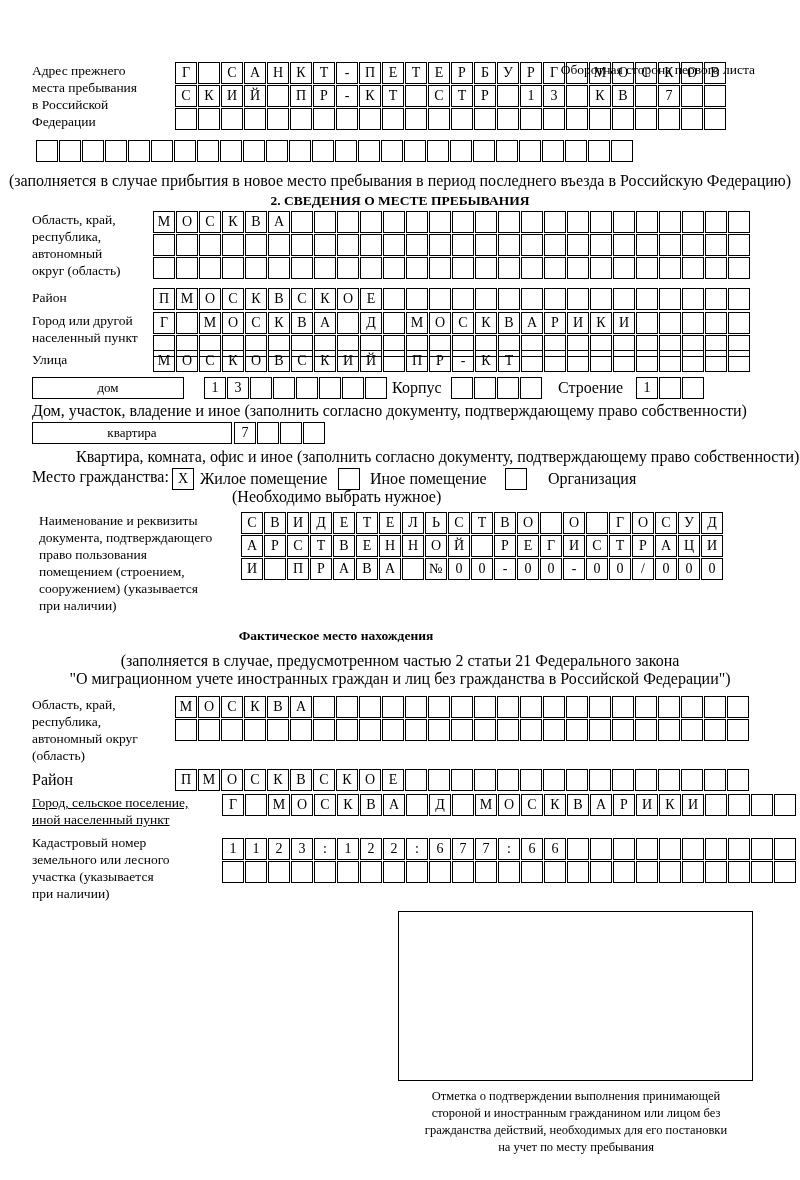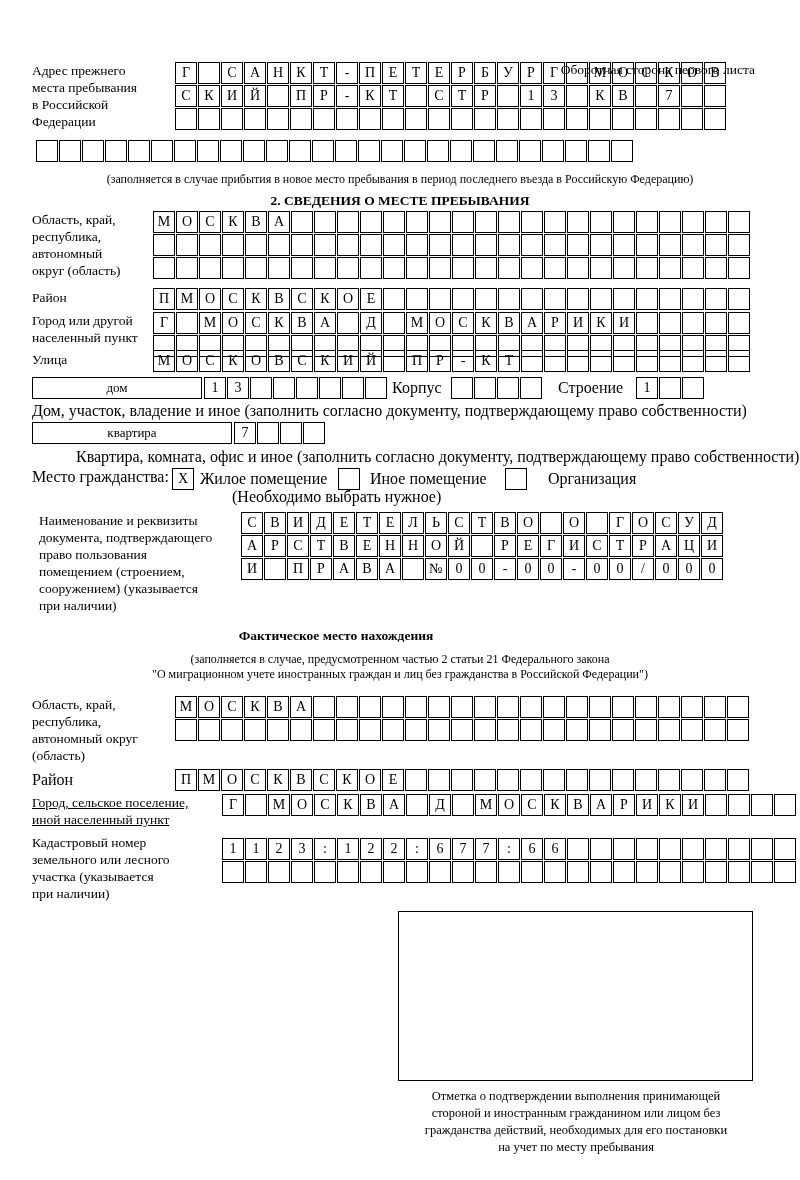--- a/index.html
+++ b/index.html
@@ -34,21 +34,21 @@
     font-family:"Liberation Serif", serif;
   }
   .labelbox{
     border:1px solid #000;
     height:22px;
     box-sizing:border-box;
     text-align:center;
     font-size:13px;
     line-height:20px;
   }
-  .note{font-size:12px;text-align:center;}
+  .note{font-size:16px;text-align:center;}
   .abs{position:absolute;}
   .bigbox{
     position:absolute;
     border:1px solid #000;
     box-sizing:border-box;
   }
   .caption{
     position:absolute;
     text-align:center;
     font-size:12.5px;
@@ -406,21 +406,21 @@
         <div class="bx"></div>
         <div class="bx"></div>
         <div class="bx"></div>
         <div class="bx"></div>
         <div class="bx"></div>
         <div class="bx"></div>
       </div>
     </div>
 
   <div class="abs" style="left:32px;top:377px;">
-    <div class="labelbox" style="width:170px;">дом</div>
+    <div class="labelbox" style="width:152px;">дом</div>
   </div>
   <div class="abs" id="s2-house" style="left:204px;top:377px;">
       <div class="boxrow" style="margin-bottom: 1px;">
         <div class="bx">1</div>
         <div class="bx">3</div>
         <div class="bx"></div>
         <div class="bx"></div>
         <div class="bx"></div>
         <div class="bx"></div>
         <div class="bx"></div>

